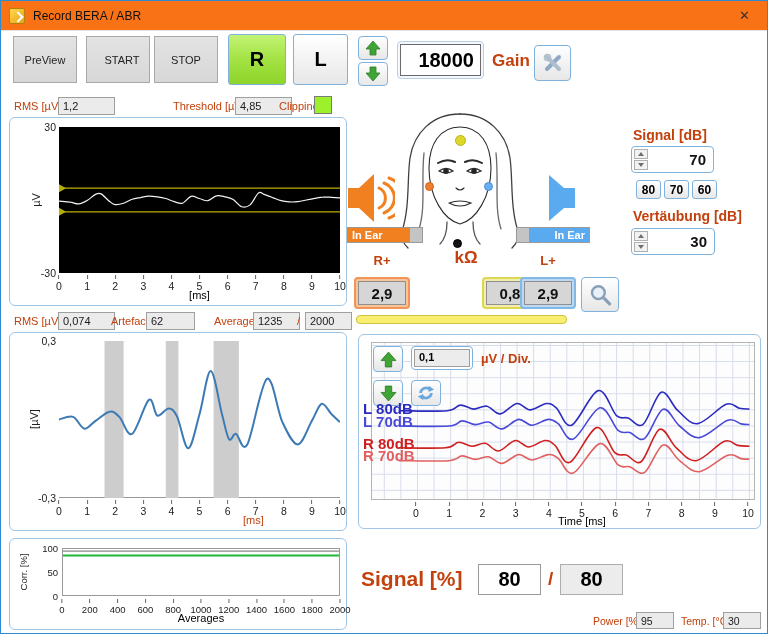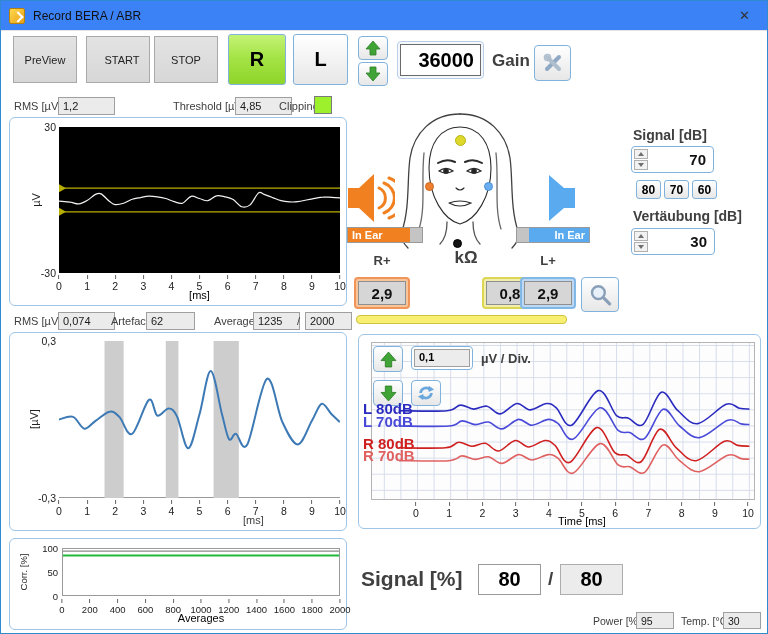--- a/index.html
+++ b/index.html
@@ -1,28 +1,28 @@
 <!DOCTYPE html>
 <html><head>
 <meta charset="utf-8">
 <style>
   html,body{margin:0;padding:0;background:#cfcfcf;}
   *{box-sizing:border-box;font-family:"Liberation Sans","DejaVu Sans",sans-serif;}
   .window{position:relative;width:768px;height:634px;background:#ffffff;border:1px solid #2f8ad2;overflow:hidden;}
-  .titlebar{position:absolute;left:0;top:0;width:100%;height:30px;background:#3b82f6;border-bottom:1px solid #e4e4e4;}
+  .titlebar{position:absolute;left:0;top:0;width:100%;height:30px;background:#f97316;border-bottom:1px solid #e4e4e4;}
   .app-icon{position:absolute;left:8px;top:7px;width:16px;height:16px;border-radius:2px;
     background:linear-gradient(135deg,#ffd94d,#e8a017);border:1px solid #b5810e;}
   .app-icon::after{content:"";position:absolute;left:4px;top:4px;width:6px;height:6px;border:2px solid #fff;border-left:none;border-bottom:none;transform:rotate(45deg);}
   .title-text{position:absolute;left:32px;top:0;line-height:30px;font-size:12px;color:#111;}
   .close-btn{position:absolute;right:0;top:0;width:45px;height:30px;text-align:center;line-height:30px;font-size:13px;color:#333;cursor:default;}
   
   .gbtn{position:absolute;background:linear-gradient(#e3e3e3,#d7d7d7);border:1px solid #a9a9a9;font-size:11px;color:#222;display:flex;align-items:center;justify-content:center;}
   .bluebtn{position:absolute;background:linear-gradient(#ffffff,#e7e7e7);border:1px solid #7fb2dd;border-radius:4px;display:flex;align-items:center;justify-content:center;}
   .field{position:absolute;background:#ebebeb;border:1px solid #9f9f9f;font-size:11px;color:#1a1a1a;padding:1px 4px;line-height:14px;overflow:hidden;white-space:nowrap;}
-  .lbl{position:absolute;font-size:11px;color:#404040;white-space:nowrap;}
+  .lbl{position:absolute;font-size:11px;color:#c2410c;white-space:nowrap;}
   .frame{position:absolute;background:#fff;border:1px solid #9fc6e7;border-radius:6px;}
   .xtick{position:absolute;transform:translateX(-50%);white-space:nowrap;color:#222;}
   .xtick::before{content:"";display:block;width:1px;height:4px;background:#666;margin:0 auto 1px;}
   .ytick{position:absolute;transform:translateY(-50%);right:0;text-align:right;white-space:nowrap;color:#222;}
   .rot{position:absolute;transform:translate(-50%,-50%) rotate(-90deg);white-space:nowrap;color:#222;}
   .spinner{position:absolute;background:#fff;border:1px solid #7fb2dd;border-radius:4px;display:flex;padding:1px;}
   .spincol{display:flex;flex-direction:column;justify-content:center;gap:1px;padding:1px;}
   .spinbtn{width:14px;height:10px;background:#f2f2f2;border:1px solid #b0b0b0;display:flex;align-items:center;justify-content:center;}
   .tri-up{width:0;height:0;border-left:3px solid transparent;border-right:3px solid transparent;border-bottom:4px solid #707070;}
   .tri-dn{width:0;height:0;border-left:3px solid transparent;border-right:3px solid transparent;border-top:4px solid #707070;}
@@ -54,21 +54,21 @@
         <polygon points="8,1 15,9 11,9 11,15 5,15 5,9 1,9" fill="#3fa435" stroke="#2d7d26" stroke-width="0.8"></polygon>
       </svg>
   </div>
   <div class="bluebtn" style="left:357px;top:61px;width:30px;height:24px;">
     <svg width="16" height="16" viewBox="0 0 16 16">
         <polygon points="8,15 1,7 5,7 5,1 11,1 11,7 15,7" fill="#3fa435" stroke="#2d7d26" stroke-width="0.8"></polygon>
       </svg>
   </div>
 
   <div style="position:absolute;left:396px;top:40px;width:87px;height:38px;border:1px solid #b9cfe8;border-radius:4px;background:#f4f8fc;padding:2px;">
-    <div style="width:100%;height:100%;background:#fff;border:1px solid #6a6a6a;font-weight:bold;font-size:20px;text-align:right;padding:4px 6px 0 0;color:#000;">36000</div>
+    <div style="width:100%;height:100%;background:#fff;border:1px solid #6a6a6a;font-weight:bold;font-size:20px;text-align:right;padding:4px 6px 0 0;color:#000;">18000</div>
   </div>
   <div class="lbl" style="left:491px;top:50px;font-size:17px;font-weight:bold;">Gain</div>
 
   <div class="bluebtn" style="left:533px;top:44px;width:37px;height:36px;">
     <svg width="22" height="22" viewBox="0 0 22 22">
       <line x1="5" y1="17" x2="17" y2="5" stroke="#8fa9c4" stroke-width="4" stroke-linecap="round"></line>
       <line x1="5" y1="5" x2="17" y2="17" stroke="#aebecd" stroke-width="4" stroke-linecap="round"></line>
       <circle cx="5.5" cy="5.5" r="3" fill="none" stroke="#aebecd" stroke-width="1.6"></circle>
     </svg>
   </div>

